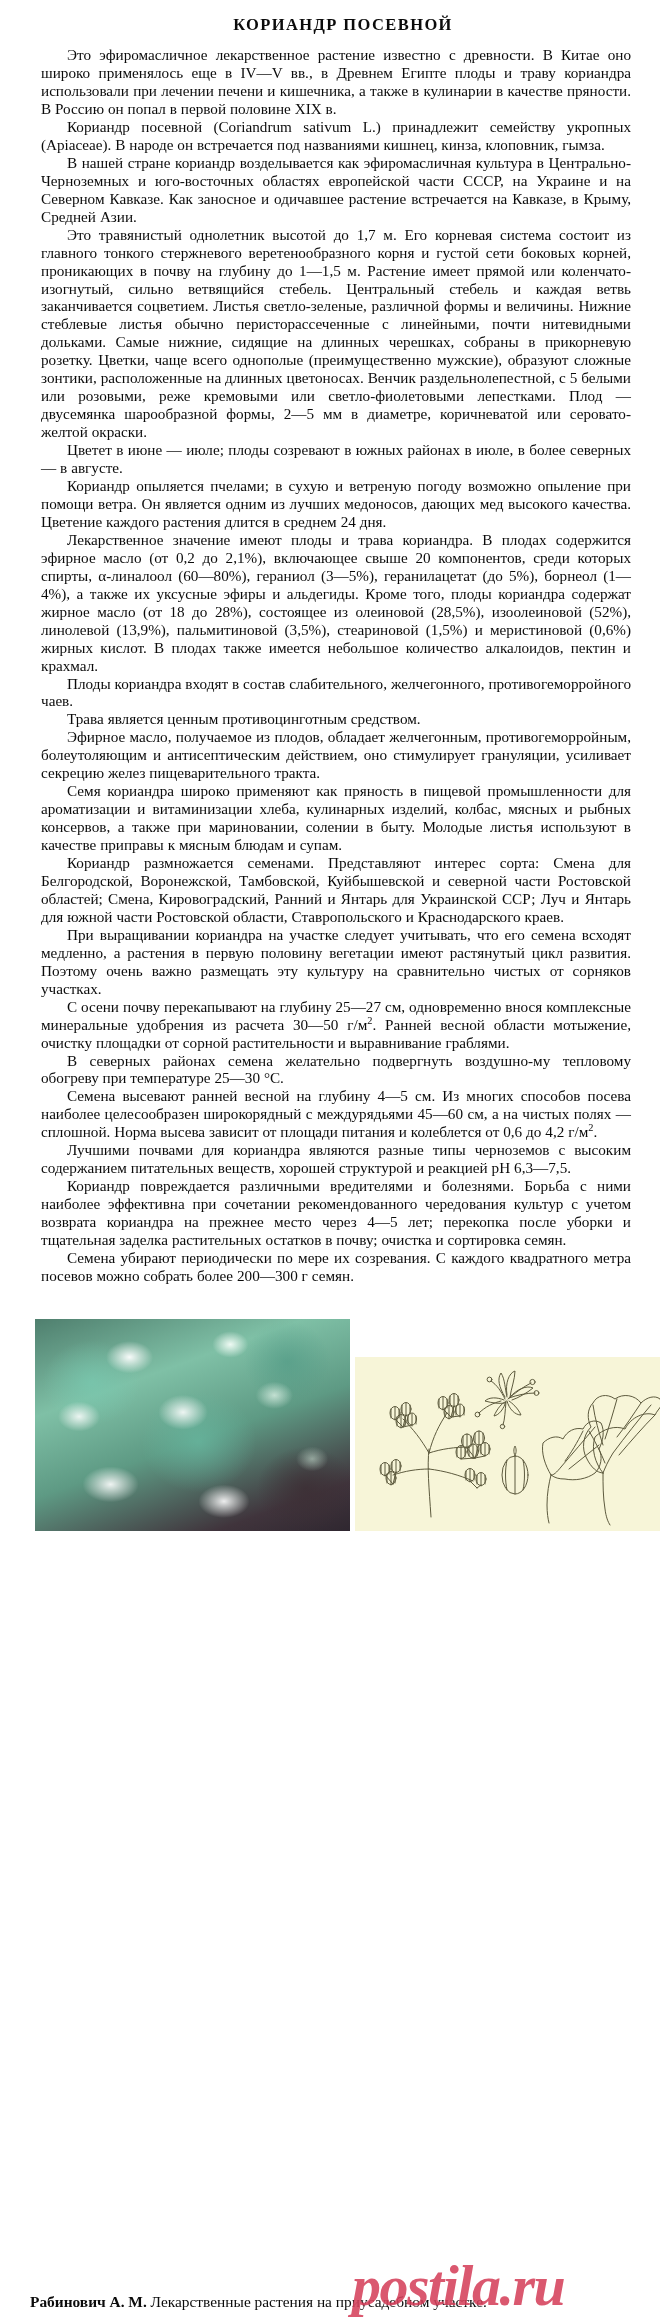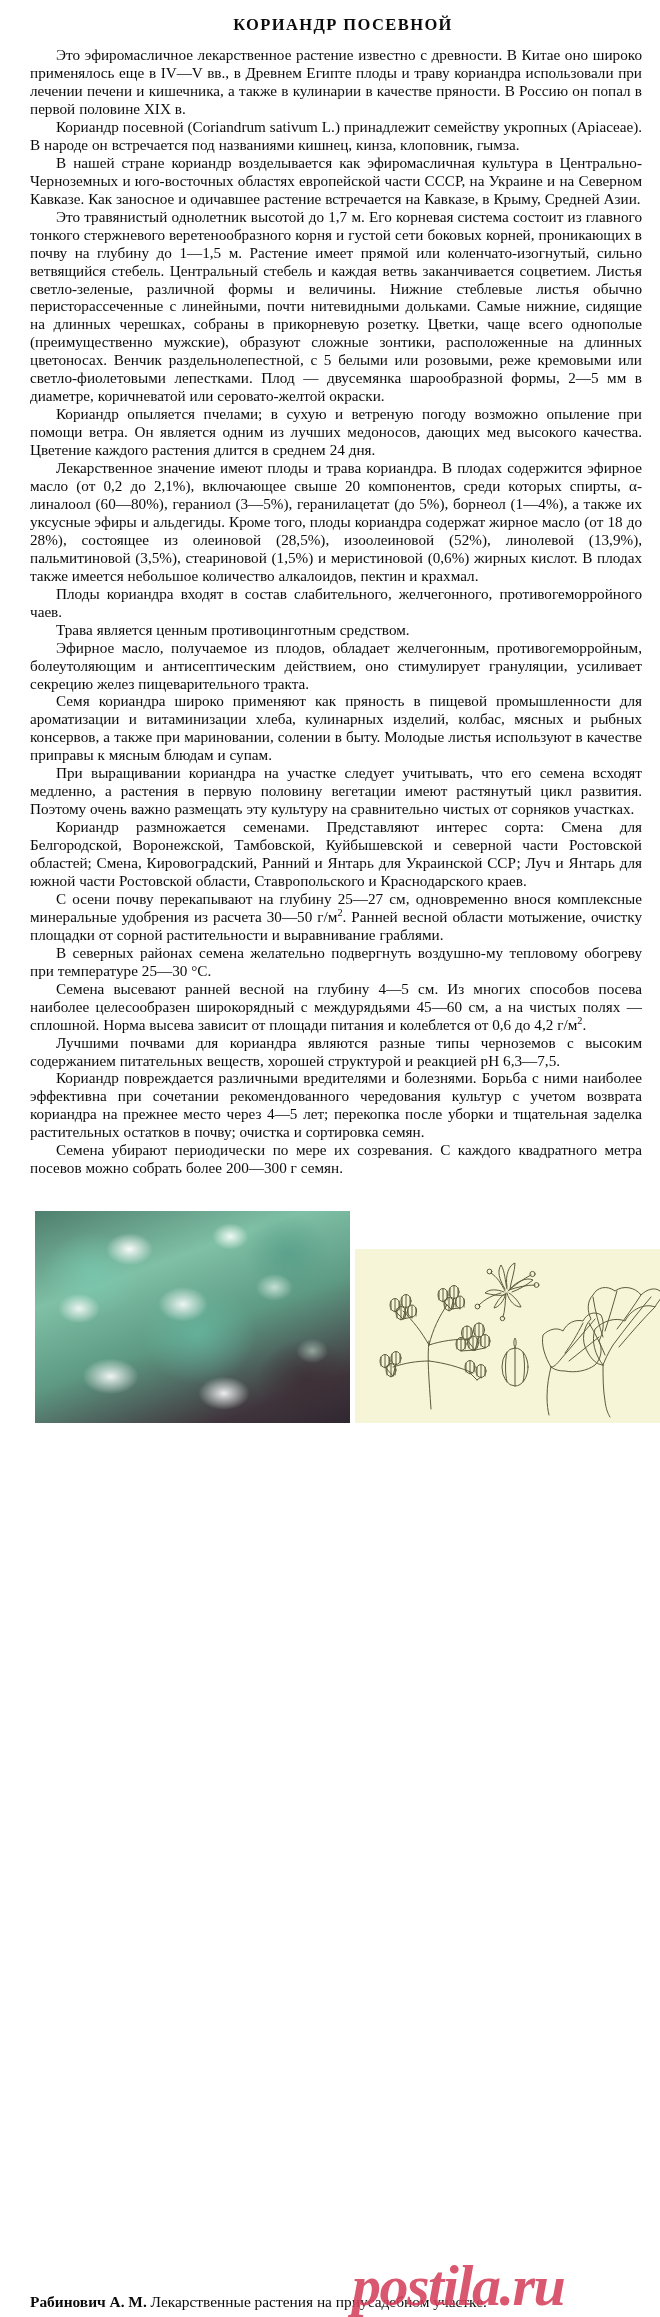--- a/index.html
+++ b/index.html
@@ -25,21 +25,21 @@
     text-align: center;
     font-weight: bold;
     font-size: 16.5px;
     letter-spacing: 1.4px;
     margin: 16px 0 0 0;
     padding-left: 26px;
     line-height: 1.1;
   }
 
   .body-col {
-    margin: 0;
+    margin: 11px;
     padding: 0 18px 0 30px;
   }
 
   p.para {
     margin: 0;
     text-align: justify;
     text-align-last: left;
     text-indent: 26px;
     font-size: 15.2px;
     line-height: 17.95px;
@@ -130,30 +130,31 @@
 <div class="page">
 
   <h1 class="title">КОРИАНДР ПОСЕВНОЙ</h1>
 
   <div class="body-col">
 
     <p class="para">Это эфиромасличное лекарственное растение известно с древности. В Китае оно широко применялось еще в IV—V вв., в Древнем Египте плоды и траву кориандра использовали при лечении печени и кишечника, а также в кулинарии в качестве пряности. В Россию он попал в первой половине XIX в.</p>
     <p class="para">Кориандр посевной (Coriandrum sativum L.) принадлежит семейству укропных (Apiaceae). В народе он встречается под названиями кишнец, кинза, клоповник, гымза.</p>
     <p class="para">В нашей стране кориандр возделывается как эфиромасличная культура в Центрально-Черноземных и юго-восточных областях европейской части СССР, на Украине и на Северном Кавказе. Как заносное и одичавшее растение встречается на Кавказе, в Крыму, Средней Азии.</p>
     <p class="para">Это травянистый однолетник высотой до 1,7 м. Его корневая система состоит из главного тонкого стержневого веретенообразного корня и густой сети боковых корней, проникающих в почву на глубину до 1—1,5 м. Растение имеет прямой или коленчато-изогнутый, сильно ветвящийся стебель. Центральный стебель и каждая ветвь заканчивается соцветием. Листья светло-зеленые, различной формы и величины. Нижние стеблевые листья обычно перисторассеченные с линейными, почти нитевидными дольками. Самые нижние, сидящие на длинных черешках, собраны в прикорневую розетку. Цветки, чаще всего однополые (преимущественно мужские), образуют сложные зонтики, расположенные на длинных цветоносах. Венчик раздельнолепестной, с 5 белыми или розовыми, реже кремовыми или светло-фиолетовыми лепестками. Плод — двусемянка шарообразной формы, 2—5 мм в диаметре, коричневатой или серовато-желтой окраски.</p>
+    <p class="para">Цветет в июне — июле; плоды созревают в южных районах в июле, в более северных — в августе.</p>
     <p class="para">Кориандр опыляется пчелами; в сухую и ветреную погоду возможно опыление при помощи ветра. Он является одним из лучших медоносов, дающих мед высокого качества. Цветение каждого растения длится в среднем 24 дня.</p>
 
     <p class="para">Лекарственное значение имеют плоды и трава кориандра. В плодах содержится эфирное масло (от 0,2 до 2,1%), включающее свыше 20 компонентов, среди которых спирты, α-линалоол (60—80%), гераниол (3—5%), геранилацетат (до 5%), борнеол (1—4%), а также их уксусные эфиры и альдегиды. Кроме того, плоды кориандра содержат жирное масло (от 18 до 28%), состоящее из олеиновой (28,5%), изоолеиновой (52%), линолевой (13,9%), пальмитиновой (3,5%), стеариновой (1,5%) и меристиновой (0,6%) жирных кислот. В плодах также имеется небольшое количество алкалоидов, пектин и крахмал.</p>
 
     <p class="para">Плоды кориандра входят в состав слабительного, желчегонного, противогеморройного чаев.</p>
     <p class="para">Трава является ценным противоцинготным средством.</p>
     <p class="para">Эфирное масло, получаемое из плодов, обладает желчегонным, противогеморройным, болеутоляющим и антисептическим действием, оно стимулирует грануляции, усиливает секрецию желез пищеварительного тракта.</p>
     <p class="para">Семя кориандра широко применяют как пряность в пищевой промышленности для ароматизации и витаминизации хлеба, кулинарных изделий, колбас, мясных и рыбных консервов, а также при мариновании, солении в быту. Молодые листья используют в качестве приправы к мясным блюдам и супам.</p>
+    <p class="para">Кориандр размножается семенами. Представляют интерес сорта: Смена для Белгородской, Воронежской, Тамбовской, Куйбышевской и северной части Ростовской областей; Смена, Кировоградский, Ранний и Янтарь для Украинской ССР; Луч и Янтарь для южной части Ростовской области, Ставропольского и Краснодарского краев.</p>
     <p class="para">При выращивании кориандра на участке следует учитывать, что его семена всходят медленно, а растения в первую половину вегетации имеют растянутый цикл развития. Поэтому очень важно размещать эту культуру на сравнительно чистых от сорняков участках.</p>
-    <p class="para">Кориандр размножается семенами. Представляют интерес сорта: Смена для Белгородской, Воронежской, Тамбовской, Куйбышевской и северной части Ростовской областей; Смена, Кировоградский, Ранний и Янтарь для Украинской ССР; Луч и Янтарь для южной части Ростовской области, Ставропольского и Краснодарского краев.</p>
 
     <p class="para"><span>С осени почву перекапывают на глубину 25—27 см, одновременно внося комплексные минеральные удобрения из расчета 30—50 г/м</span><sup>2</sup><span>. Ранней весной области мотыжение, очистку площадки от сорной растительности и выравнивание граблями.</span></p>
 
     <p class="para">В северных районах семена желательно подвергнуть воздушно-му тепловому обогреву при температуре 25—30 °С.</p>
 
     <p class="para"><span>Семена высевают ранней весной на глубину 4—5 см. Из многих способов посева наиболее целесообразен широкорядный с междурядьями 45—60 см, а на чистых полях — сплошной. Норма высева зависит от площади питания и колеблется от 0,6 до 4,2 г/м</span><sup>2</sup><span>.</span></p>
 
     <p class="para">Лучшими почвами для кориандра являются разные типы черноземов с высоким содержанием питательных веществ, хорошей структурой и реакцией pH 6,3—7,5.</p>
     <p class="para">Кориандр повреждается различными вредителями и болезнями. Борьба с ними наиболее эффективна при сочетании рекомендованного чередования культур с учетом возврата кориандра на прежнее место через 4—5 лет; перекопка после уборки и тщательная заделка растительных остатков в почву; очистка и сортировка семян.</p>
     <p class="para">Семена убирают периодически по мере их созревания. С каждого квадратного метра посевов можно собрать более 200—300 г семян.</p>

